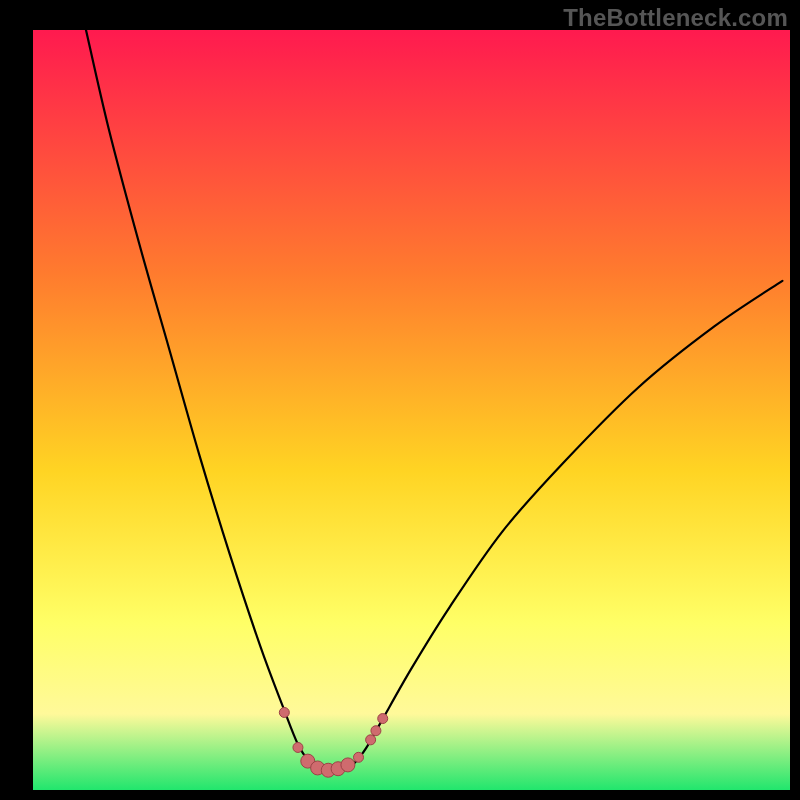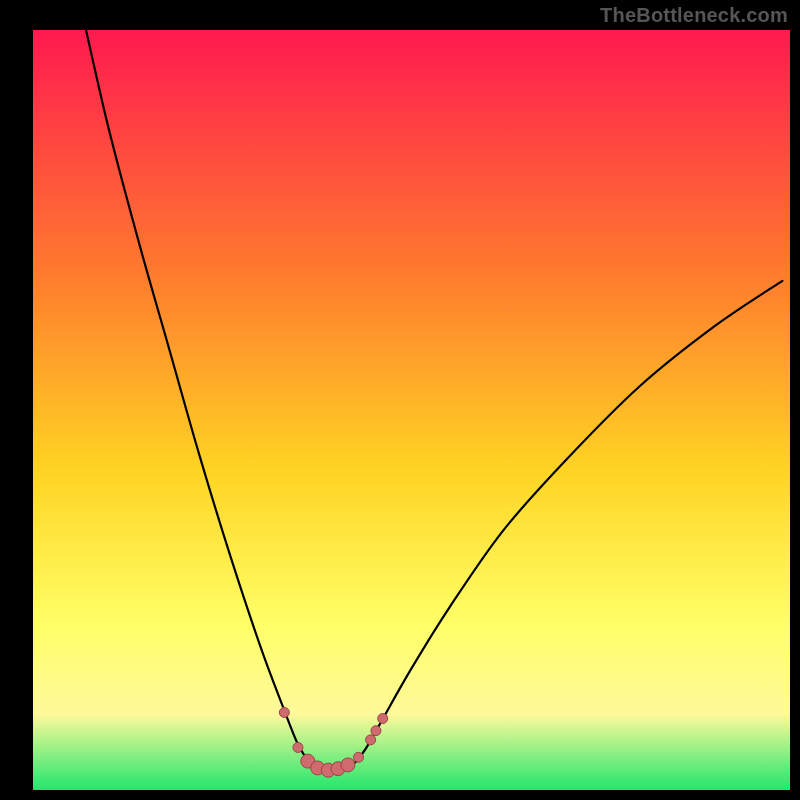--- a/index.html
+++ b/index.html
@@ -16,21 +16,21 @@
     left: 0;
     width: 800px;
     height: 800px;
     background: #000000;
   }
   .watermark {
     position: absolute;
     top: 4px;
     right: 12px;
     font-family: Arial, Helvetica, sans-serif;
-    font-size: 20px;
+    font-size: 24px;
     font-weight: 600;
     color: #565656;
     letter-spacing: 0.2px;
     z-index: 10;
   }
   svg {
     position: absolute;
     top: 0;
     left: 0;
   }

